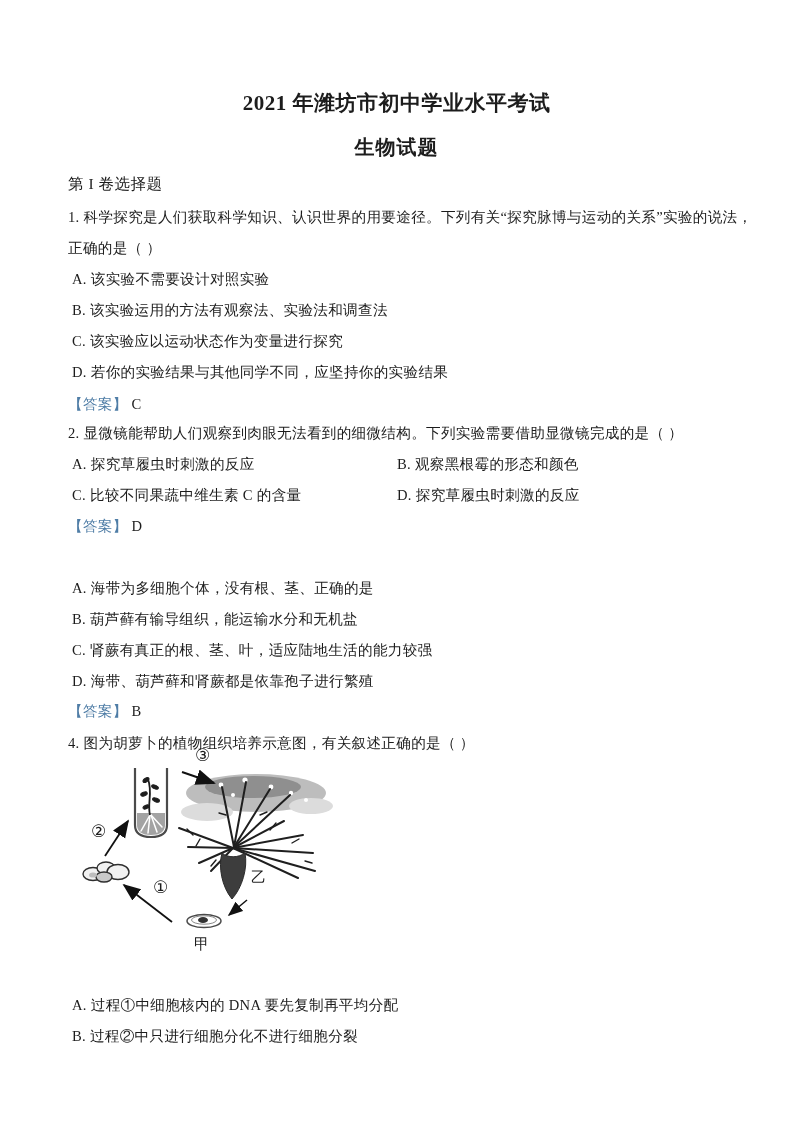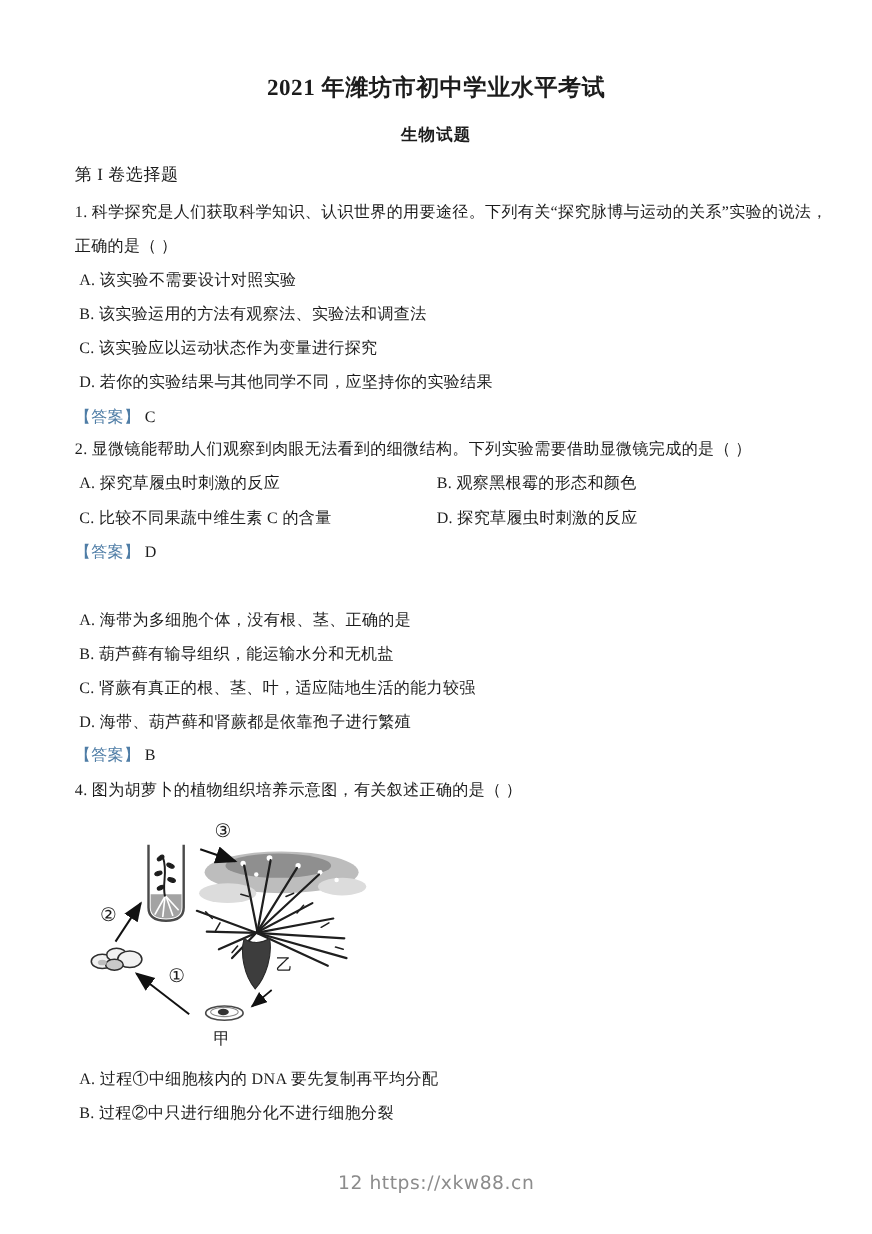--- a/index.html
+++ b/index.html
@@ -15,28 +15,29 @@
     overflow:hidden;
     font-family:"Liberation Serif","DejaVu Serif",serif;
     color:var(--body-text);
   }
   .line{
     position:absolute;
     font-size:14.6px;
     line-height:20px;
     white-space:nowrap;
     letter-spacing:0.3px;
+    margin-top:24px;
   }
   .title{
     left:0;width:100%;text-align:center;
     font-size:21px;font-weight:bold;line-height:26px;letter-spacing:0.5px;
   }
   .subtitle{
     left:0;width:100%;text-align:center;
-    font-size:15px;font-weight:bold;line-height:26px;letter-spacing:1px;
+    font-size:20px;font-weight:bold;line-height:26px;letter-spacing:1px;
   }
   .section-hdr{
     font-size:15.5px;font-weight:normal;line-height:22px;letter-spacing:0.5px;
   }
   .ans-label{color:var(--answer-label);}
   .ans-letter{color:var(--body-text);margin-left:4px;}
   .figure-wrap{position:absolute;left:60px;top:735px;width:300px;height:225px;}
   .footer{
     position:absolute;left:0;width:100%;text-align:center;
     font-family:"DejaVu Sans","Liberation Sans",sans-serif;
@@ -167,15 +168,14 @@
       <text class="svgtext" x="31" y="102" font-size="17">②</text>
       <text class="svgtext" x="93" y="158" font-size="17">①</text>
       <text class="svgtext" x="191" y="147" font-size="15">乙</text>
       <text class="svgtext" x="134" y="214" font-size="15">甲</text>
     </svg>
   </div>
 
   <div class="line" style="top:971px;left:72px">A. 过程①中细胞核内的 DNA 要先复制再平均分配</div>
   <div class="line" style="top:1002px;left:72px">B. 过程②中只进行细胞分化不进行细胞分裂</div>
 
-  <div class="footer" style="top:1066px">12 https://xkw88.cn</div>
 
 </div>
 
 </body></html>

